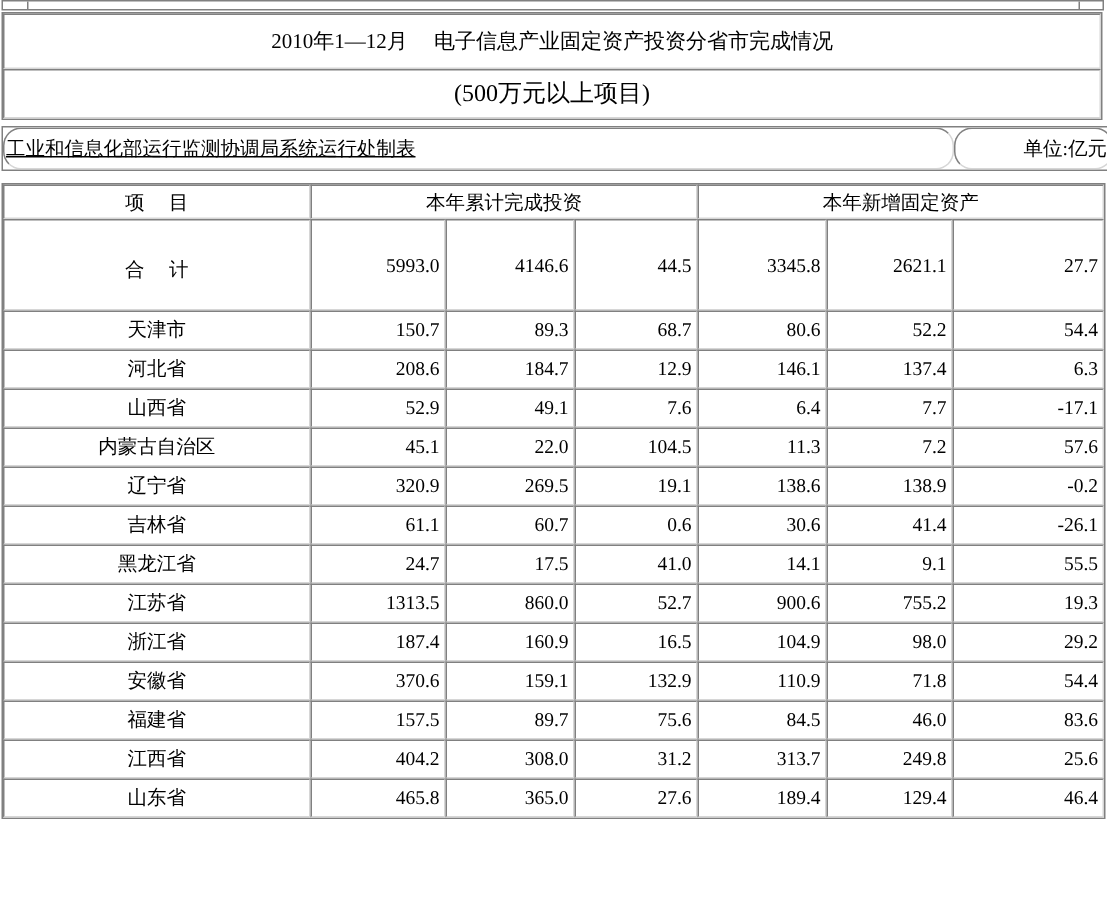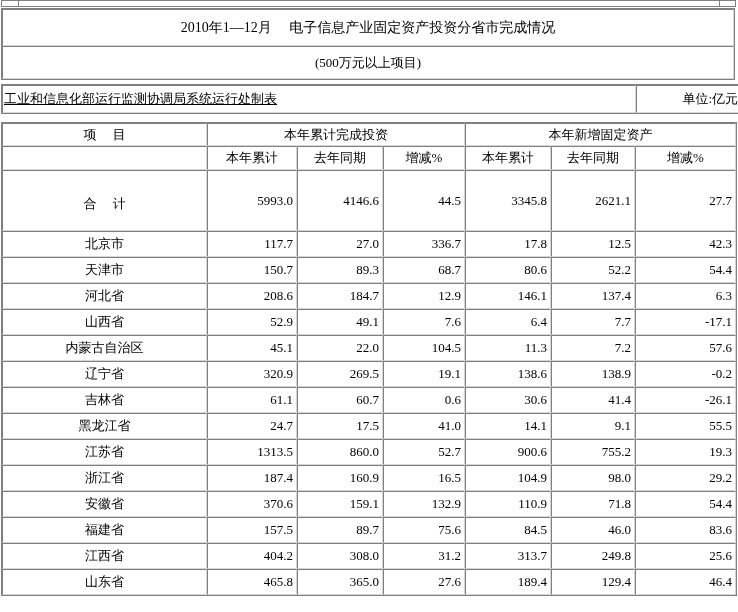--- a/index.html
+++ b/index.html
@@ -36,24 +36,24 @@
     border-color:#808080 #d6d6d6 #d6d6d6 #808080;
     font-size:13px;
     overflow:hidden;white-space:nowrap;
     padding:0;
     vertical-align:middle;
   }
 
   .title-table{top:8px;}
   .title-table td{text-align:center;}
   .title-cell{height:35px;font-size:14px;}
-  .subtitle-cell{height:31px;font-size:13px;}
+  .subtitle-cell{height:31px;font-size:16px;}
 
   .note-table{top:84px;}
-  .note-table td{height:26px;}
+  .note-table td{height:26px;border-radius:12px;}
   .note-left{text-align:left;padding-left:1px;}
   .note-left span{text-decoration:underline;}
   .note-right{text-align:right;padding-right:3px;}
 
   .data-table{top:122px;}
   .data-table thead td{text-align:center;}
   .ghr td{height:21px;}
   .shr td{height:22px;}
   tbody td{height:24px;}
   td.label{text-align:center;}
@@ -100,50 +100,32 @@
       <col style="width:86px">
         <col style="width:84px">
         <col style="width:101px">
     </colgroup>
     <thead>
       <tr class="ghr">
         <td>项　 目</td>
         <td colspan="3">本年累计完成投资</td>
         <td colspan="3">本年新增固定资产</td>
       </tr>
-      <tr class="shr">
-        <td></td>
-        <td>本年累计</td>
-        <td>去年同期</td>
-        <td>增减%</td>
-        <td>本年累计</td>
-        <td>去年同期</td>
-        <td>增减%</td>
-      </tr>
     </thead>
     <tbody>
         <tr class="total">
           <td class="label">合　 计</td>
           <td class="num">5993.0</td>
           <td class="num">4146.6</td>
           <td class="num">44.5</td>
           <td class="num">3345.8</td>
           <td class="num">2621.1</td>
           <td class="num">27.7</td>
         </tr>
         <tr>
-          <td class="label">北京市</td>
-          <td class="num">117.7</td>
-          <td class="num">27.0</td>
-          <td class="num">336.7</td>
-          <td class="num">17.8</td>
-          <td class="num">12.5</td>
-          <td class="num">42.3</td>
-        </tr>
-        <tr>
           <td class="label">天津市</td>
           <td class="num">150.7</td>
           <td class="num">89.3</td>
           <td class="num">68.7</td>
           <td class="num">80.6</td>
           <td class="num">52.2</td>
           <td class="num">54.4</td>
         </tr>
         <tr>
           <td class="label">河北省</td>

